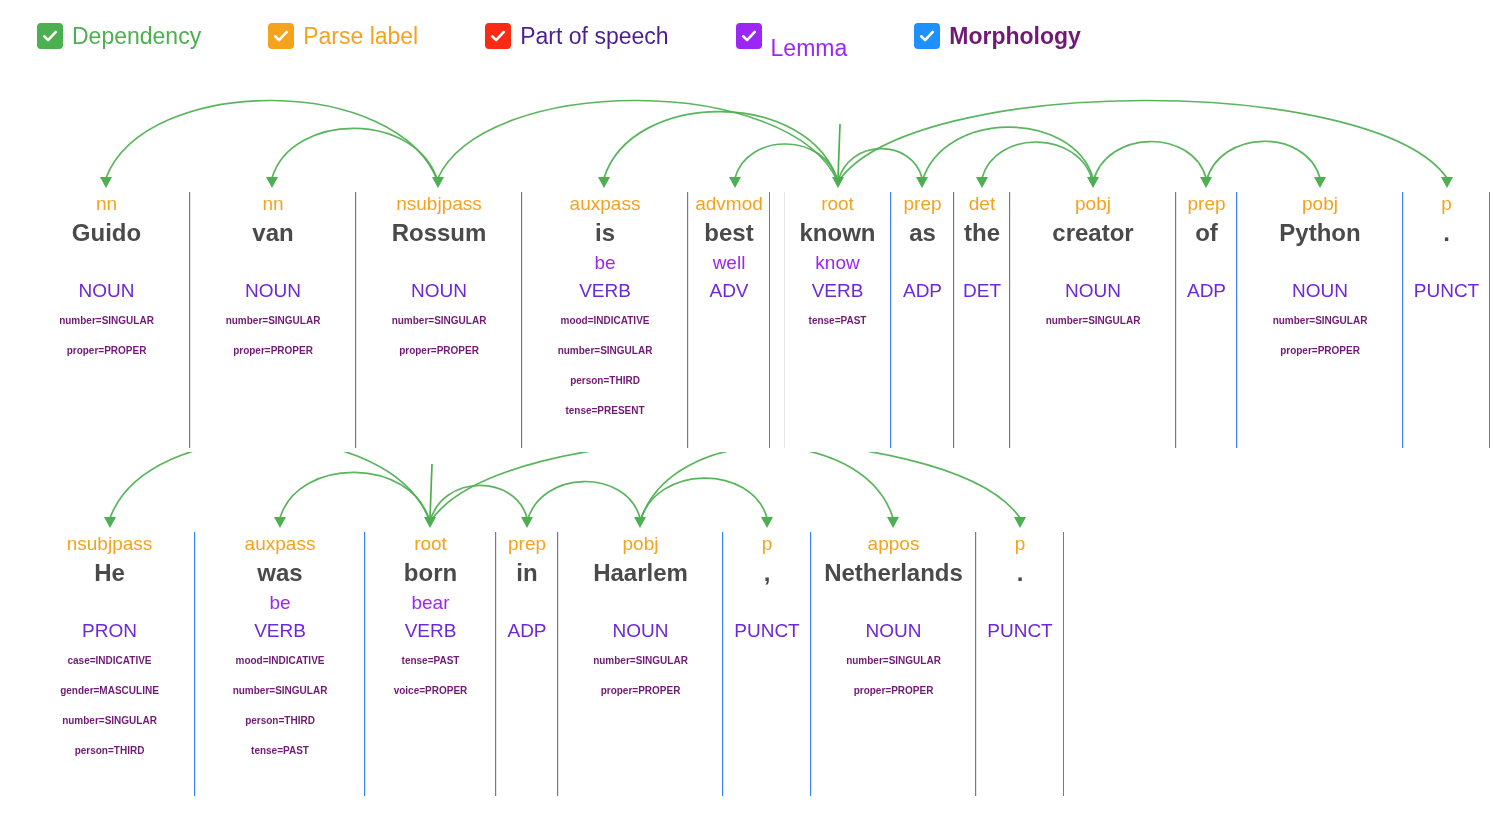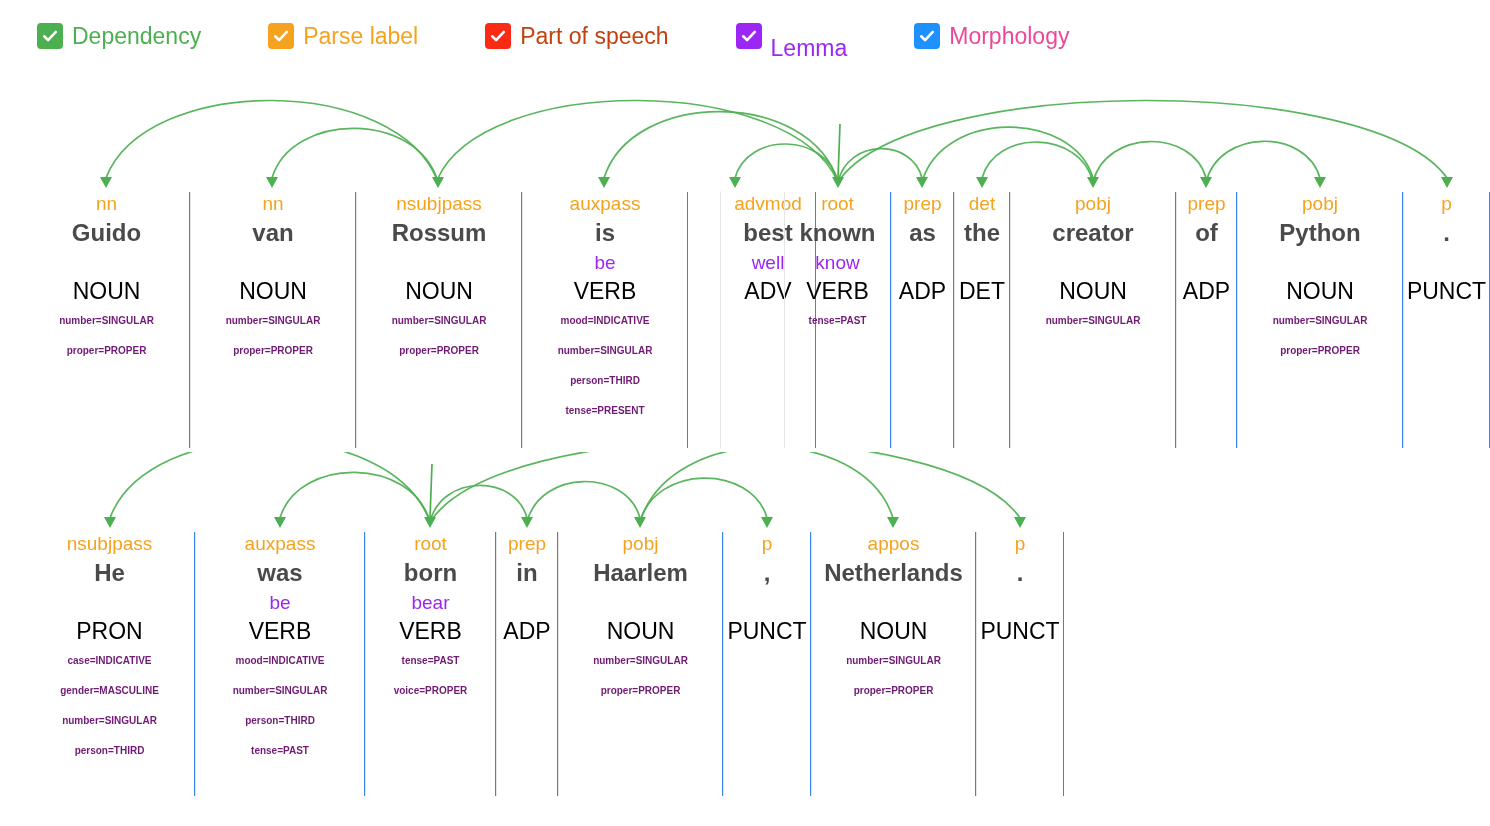--- a/index.html
+++ b/index.html
@@ -52,21 +52,21 @@
     font-size:19px;color:#f5a21e;line-height:24px;height:24px;white-space:nowrap;
   }
   .word{
     font-size:24px;color:#4a4a4a;font-weight:bold;line-height:34px;height:34px;white-space:nowrap;
   }
   .lemma{
     font-size:19px;color:#9c27f5;line-height:26px;height:26px;white-space:nowrap;
   }
   .lemma.empty{visibility:hidden;}
   .pos{
-    font-size:23px;color:#000000;line-height:30px;height:30px;white-space:nowrap;
+    font-size:19px;color:#6d28d9;line-height:30px;height:30px;white-space:nowrap;
   }
   .morph{
     font-size:10px;color:#701a75;font-weight:bold;line-height:30px;white-space:nowrap;
   }
 </style>
 </head>
 <body>
 
 <div class="legend">
     <div class="legend-item">
@@ -84,37 +84,37 @@
         </svg>
       </span>
       <span class="legend-label" style="color: rgb(245, 162, 30);">Parse label</span>
     </div>
     <div class="legend-item">
       <span class="cbox" style="background: rgb(250, 42, 20);">
         <svg width="18" height="18" viewBox="0 0 18 18">
           <path d="M3.2 9.3 L7.1 13.1 L14.8 4.9" stroke="#ffffff" stroke-width="2.6" fill="none" stroke-linecap="round" stroke-linejoin="round"></path>
         </svg>
       </span>
-      <span class="legend-label" style="color: #c2410c;">Part of speech</span>
+      <span class="legend-label" style="color: #4c1d95;">Part of speech</span>
     </div>
     <div class="legend-item">
       <span class="cbox" style="background: rgb(156, 39, 245);">
         <svg width="18" height="18" viewBox="0 0 18 18">
           <path d="M3.2 9.3 L7.1 13.1 L14.8 4.9" stroke="#ffffff" stroke-width="2.6" fill="none" stroke-linecap="round" stroke-linejoin="round"></path>
         </svg>
       </span>
       <span class="legend-label" style="color: rgb(156, 39, 245); margin-top: 24px;">Lemma</span>
     </div>
     <div class="legend-item">
       <span class="cbox" style="background: rgb(30, 144, 255);">
         <svg width="18" height="18" viewBox="0 0 18 18">
           <path d="M3.2 9.3 L7.1 13.1 L14.8 4.9" stroke="#ffffff" stroke-width="2.6" fill="none" stroke-linecap="round" stroke-linejoin="round"></path>
         </svg>
       </span>
-      <span class="legend-label" style="color: #ec4899;">Morphology</span>
+      <span class="legend-label" style="color: #701a75; font-weight: bold;">Morphology</span>
     </div>
   </div>
 
 <div class="sentence" id="sentence-0">
   <div class="arc-layer">
       <svg width="1490" height="380">
         <g>
           <path d="M 438 110 C 398.16 2, 145.83999999999997 2, 106 106" stroke="#4caf50" stroke-width="1.7" fill="none" opacity="0.92"></path>
           <path d="M 100 105 L 112 105 L 106 116 Z" fill="#4caf50"></path>
         </g>
@@ -192,21 +192,21 @@
       <div class="token" style="left: 522px; width: 166px; top: 120px; height: 256px;">
         <div class="dep-label">auxpass</div>
         <div class="word">is</div>
         <div class="lemma">be</div>
         <div class="pos">VERB</div>
         <div class="morph">mood=INDICATIVE</div>
         <div class="morph">number=SINGULAR</div>
         <div class="morph">person=THIRD</div>
         <div class="morph">tense=PRESENT</div>
       </div>
-      <div class="token" style="left: 720px; width: 96px; top: 120px; height: 256px; text-align: center;">
+      <div class="token" style="left: 688px; width: 82px; top: 120px; height: 256px; text-align: center;">
         <div class="dep-label">advmod</div>
         <div class="word">best</div>
         <div class="lemma">well</div>
         <div class="pos">ADV</div>
       </div>
       <div class="token" style="left: 784px; width: 107px; top: 120px; height: 256px;">
         <div class="dep-label">root</div>
         <div class="word">known</div>
         <div class="lemma">know</div>
         <div class="pos">VERB</div>

